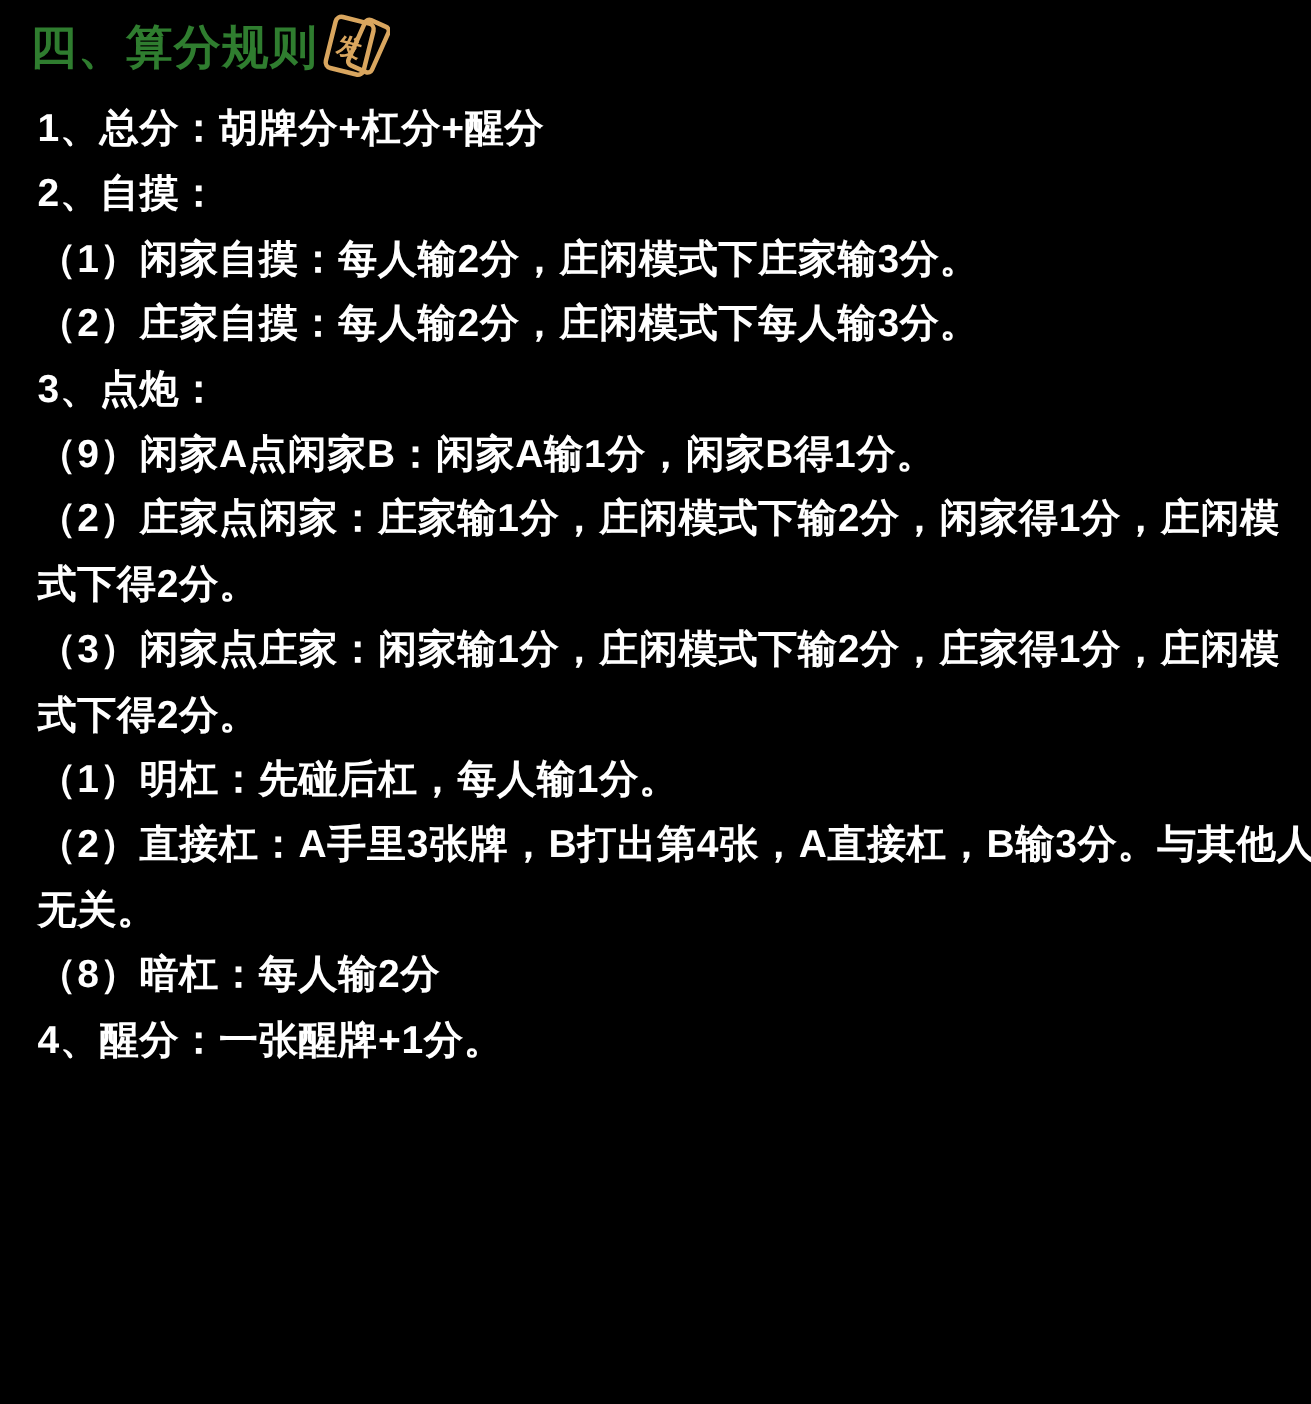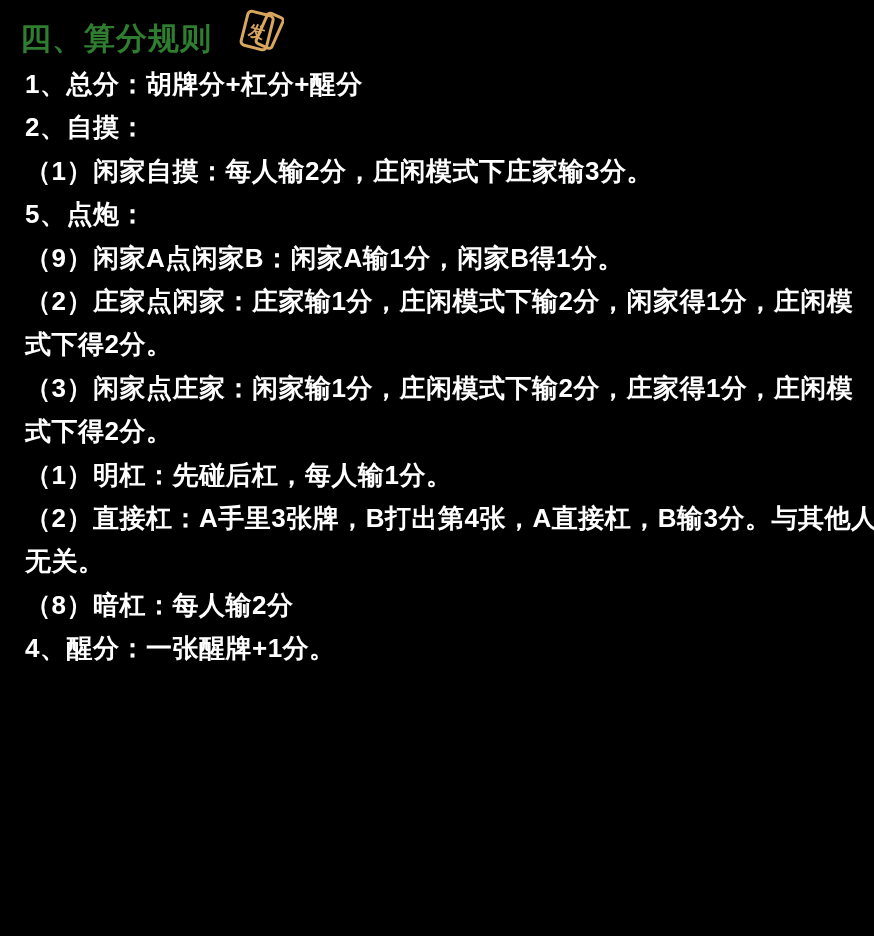--- a/index.html
+++ b/index.html
@@ -14,22 +14,22 @@
     font-family: "Liberation Sans", sans-serif;
   }
   .page {
     box-sizing: border-box;
     width: 874px;
     height: 936px;
     padding: 12px 10px 0 20px;
   }
   .header {
     display: flex;
-    align-items: flex-end;
-    gap: 24px;
+    align-items: flex-start;
+    gap: 0;
   }
   .page-title {
     color: #2F7D2F;
     font-size: 31px;
     font-weight: 700;
     line-height: 40px;
     letter-spacing: 1px;
     white-space: nowrap;
   }
   .title-icon {
@@ -66,21 +66,22 @@
           </g>
         </g>
       </svg>
     </div>
   </div>
 
   <div class="rules">
     <div class="rule-line">1、总分：胡牌分+杠分+醒分</div>
     <div class="rule-line">2、自摸：</div>
     <div class="rule-line">（1）闲家自摸：每人输2分，庄闲模式下庄家输3分。</div>
-    <div class="rule-line">5、点炮：</div>
+    <div class="rule-line">（2）庄家自摸：每人输2分，庄闲模式下每人输3分。</div>
+    <div class="rule-line">3、点炮：</div>
     <div class="rule-line">（9）闲家A点闲家B：闲家A输1分，闲家B得1分。</div>
     <div class="rule-line">（2）庄家点闲家：庄家输1分，庄闲模式下输2分，闲家得1分，庄闲模</div>
     <div class="rule-line">式下得2分。</div>
     <div class="rule-line">（3）闲家点庄家：闲家输1分，庄闲模式下输2分，庄家得1分，庄闲模</div>
     <div class="rule-line">式下得2分。</div>
     <div class="rule-line">（1）明杠：先碰后杠，每人输1分。</div>
     <div class="rule-line">（2）直接杠：A手里3张牌，B打出第4张，A直接杠，B输3分。与其他人</div>
     <div class="rule-line">无关。</div>
     <div class="rule-line">（8）暗杠：每人输2分</div>
     <div class="rule-line">4、醒分：一张醒牌+1分。</div>

